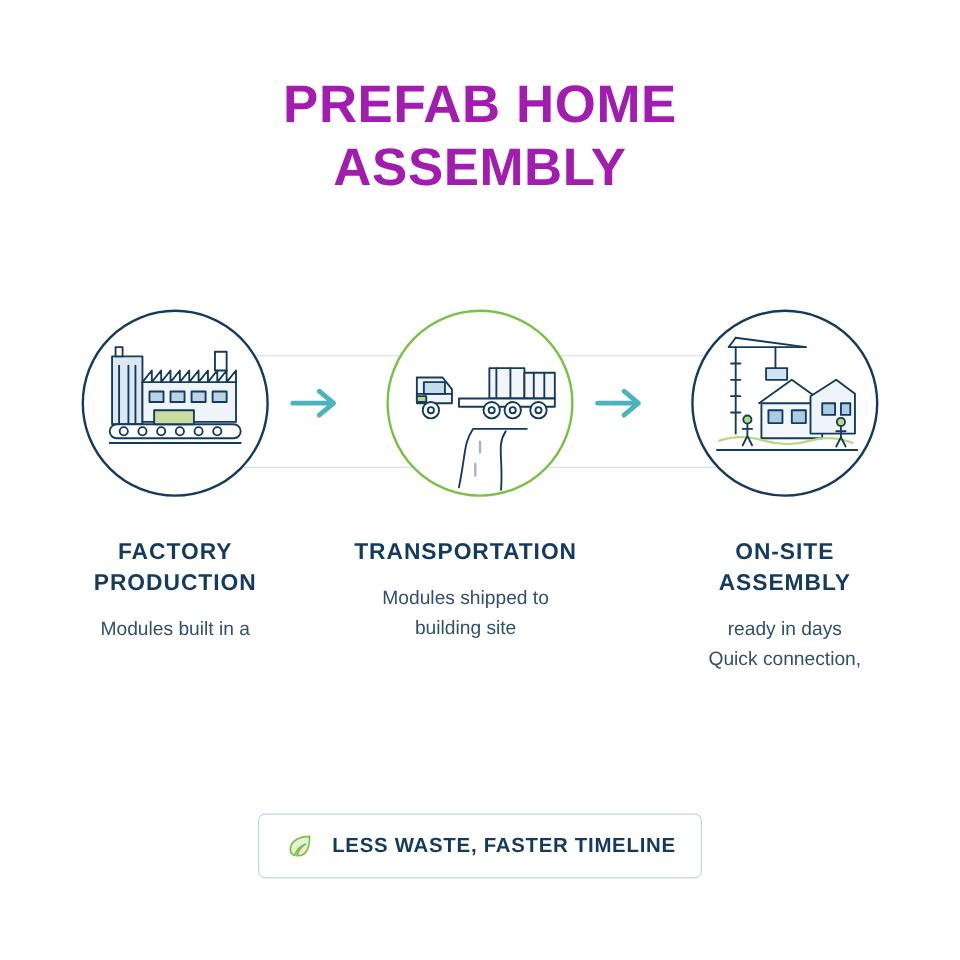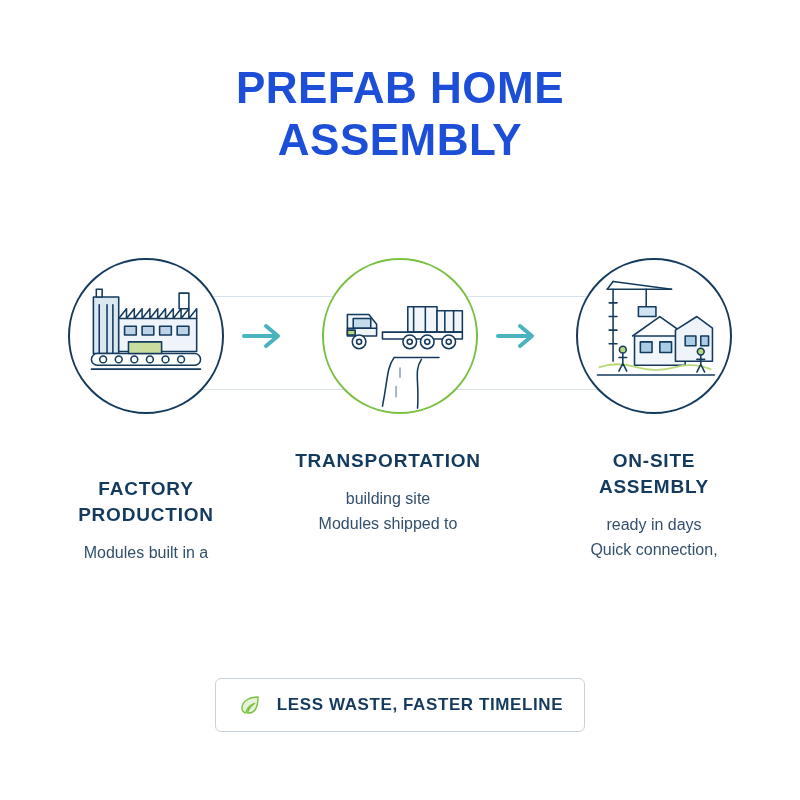--- a/index.html
+++ b/index.html
@@ -25,21 +25,21 @@
   .title {
     position: absolute;
     top: 62px;
     left: 0;
     width: 800px;
     text-align: center;
     font-size: 44px;
     line-height: 52px;
     font-weight: bold;
     letter-spacing: 0.5px;
-    color: #1d4ed8;
+    color: #a21caf;
   }
   .title .l2 { display: block; }
 
   
   .steps {
     position: absolute;
     top: 258px;
     left: 0;
     width: 800px;
     height: 170px;
@@ -84,21 +84,21 @@
     position: absolute;
     top: 448px;
     left: 0;
     width: 800px;
   }
   .caption {
     position: absolute;
     width: 240px;
     text-align: center;
   }
-  .cap1 { left: 26px; margin-top: 28px; }
+  .cap1 { left: 26px; }
   .cap2 { left: 268px; }
   .cap3 { left: 534px; }
   .cap-title {
     font-size: 19px;
     line-height: 26px;
     font-weight: bold;
     letter-spacing: 0.8px;
     color: #143a5e;
   }
   .cap-desc {
@@ -283,22 +283,22 @@
       <div class="cap-desc">
         <div>Modules built in a</div>
       </div>
     </div>
 
     <div class="caption cap2">
       <div class="cap-title">
         <div>TRANSPORTATION</div>
       </div>
       <div class="cap-desc">
+        <div>Modules shipped to</div>
         <div>building site</div>
-        <div>Modules shipped to</div>
       </div>
     </div>
 
     <div class="caption cap3">
       <div class="cap-title">
         <div>ON-SITE</div>
         <div>ASSEMBLY</div>
       </div>
       <div class="cap-desc">
         <div>ready in days</div>

